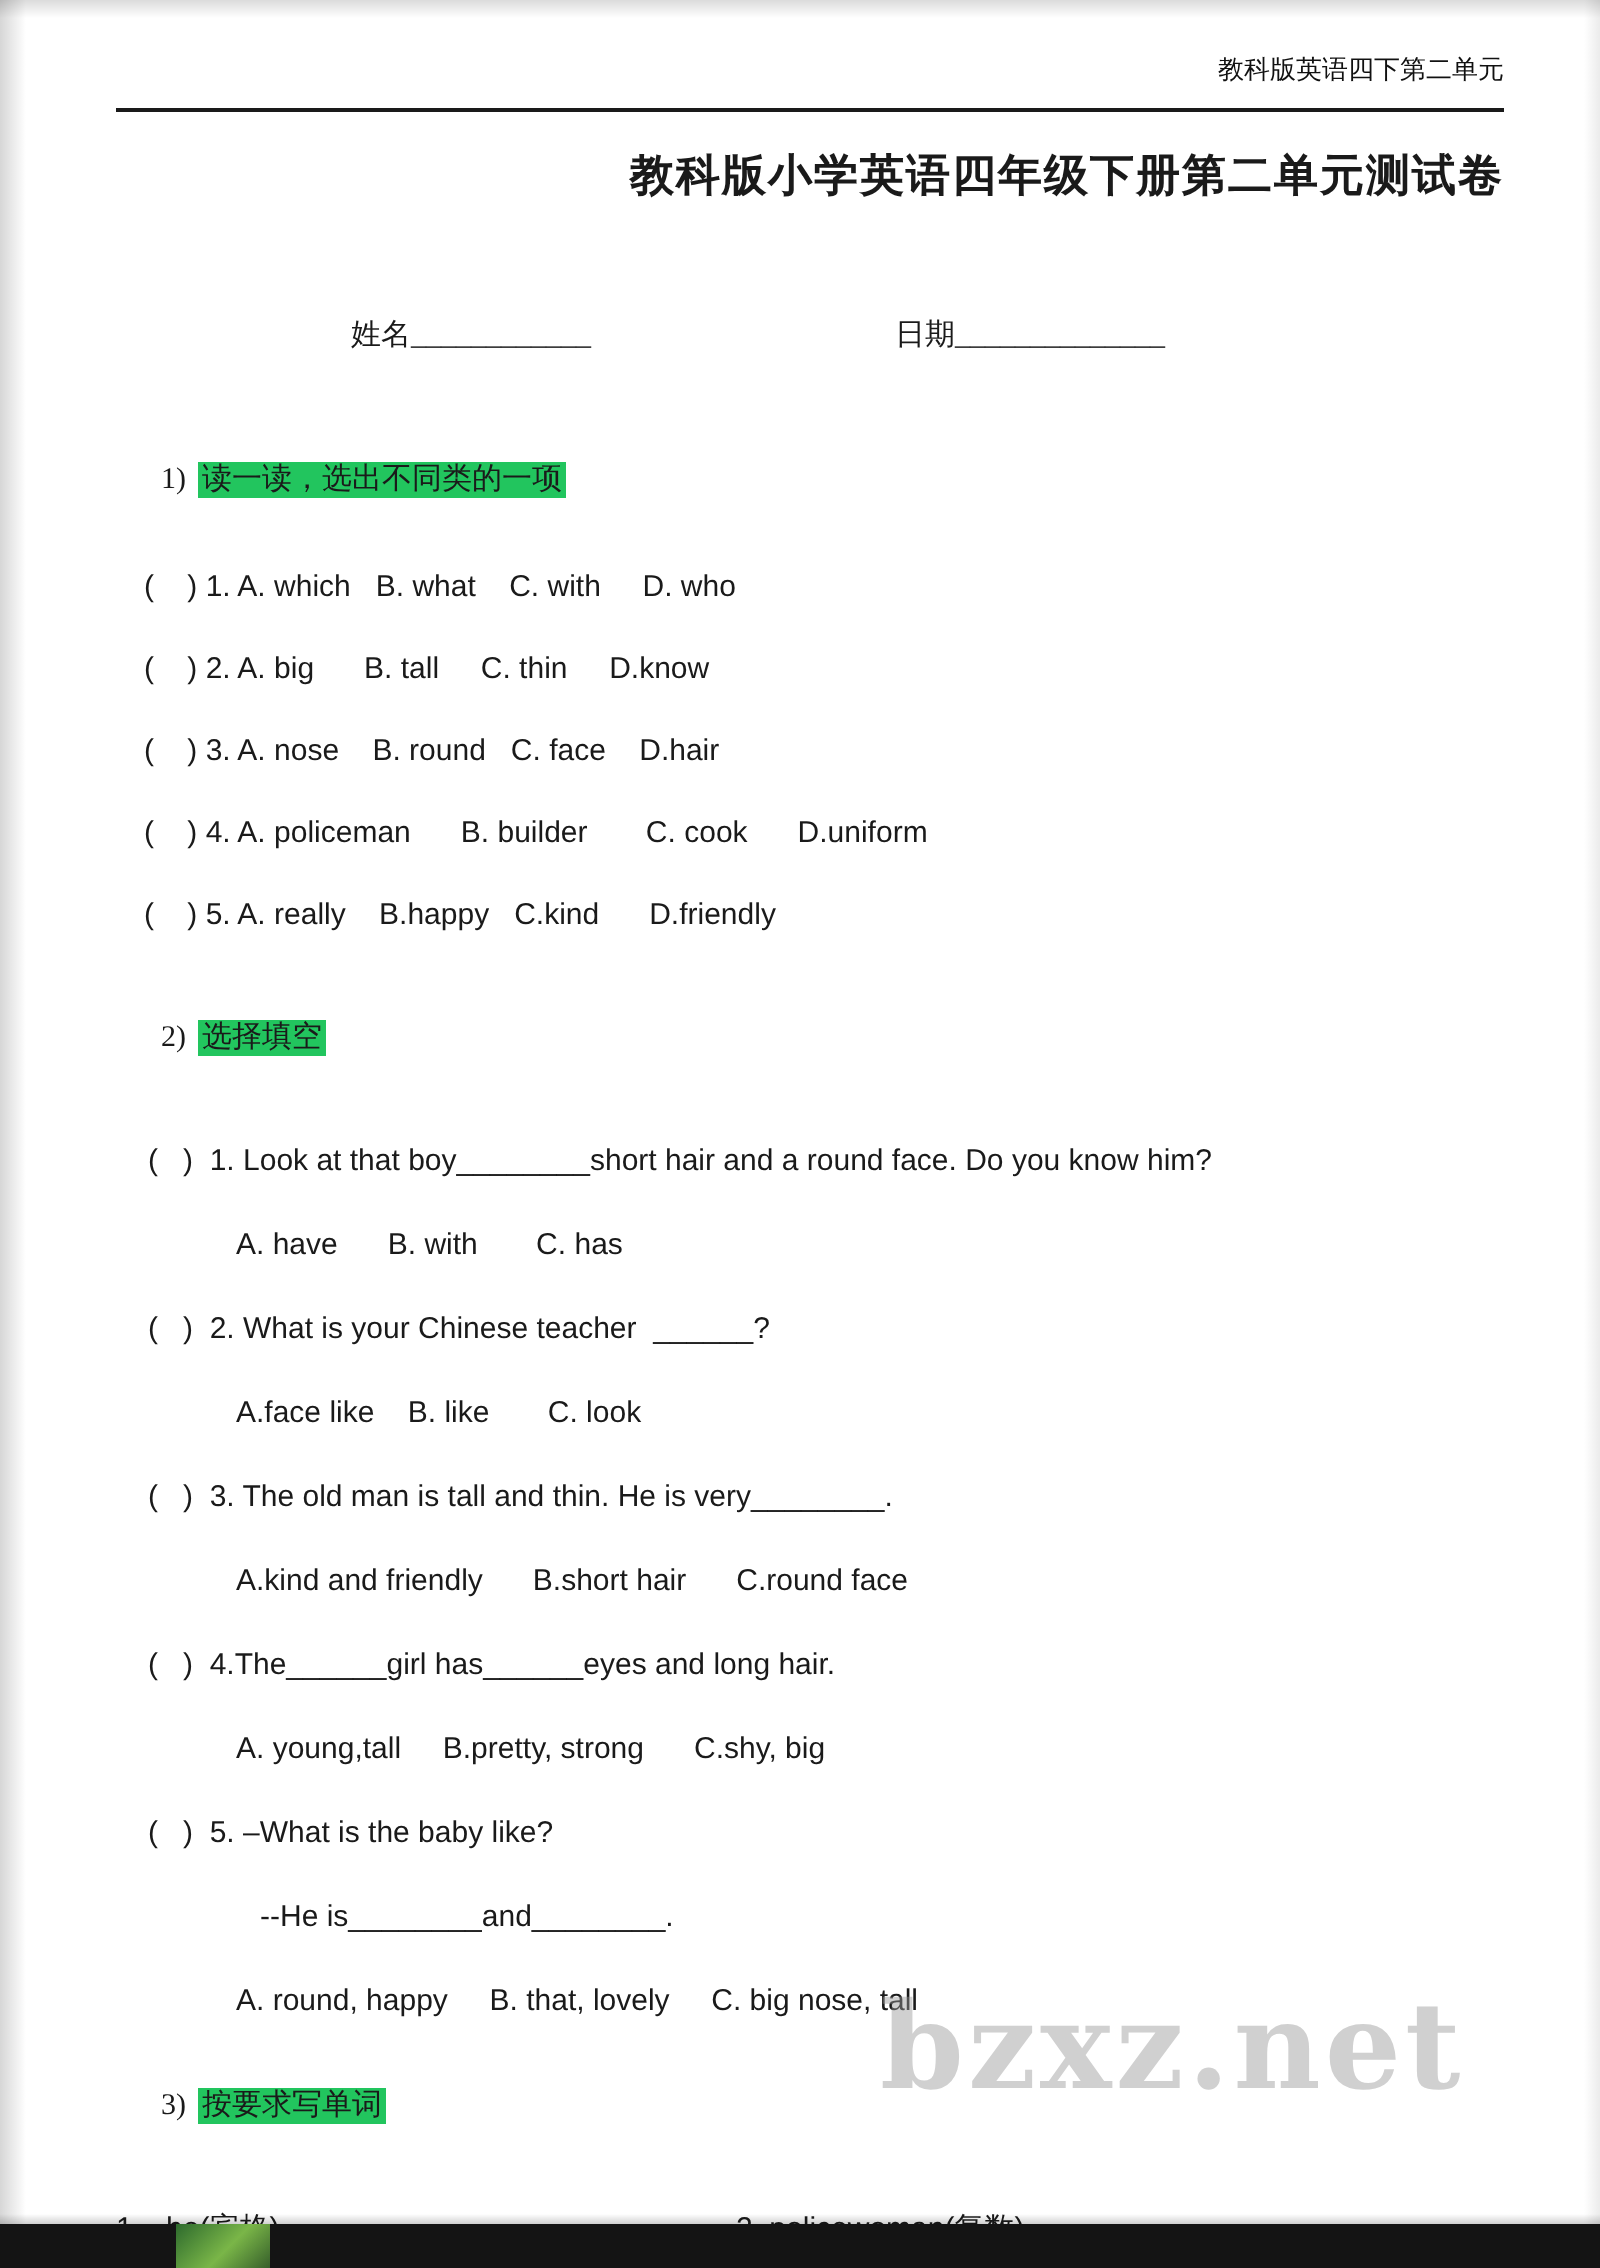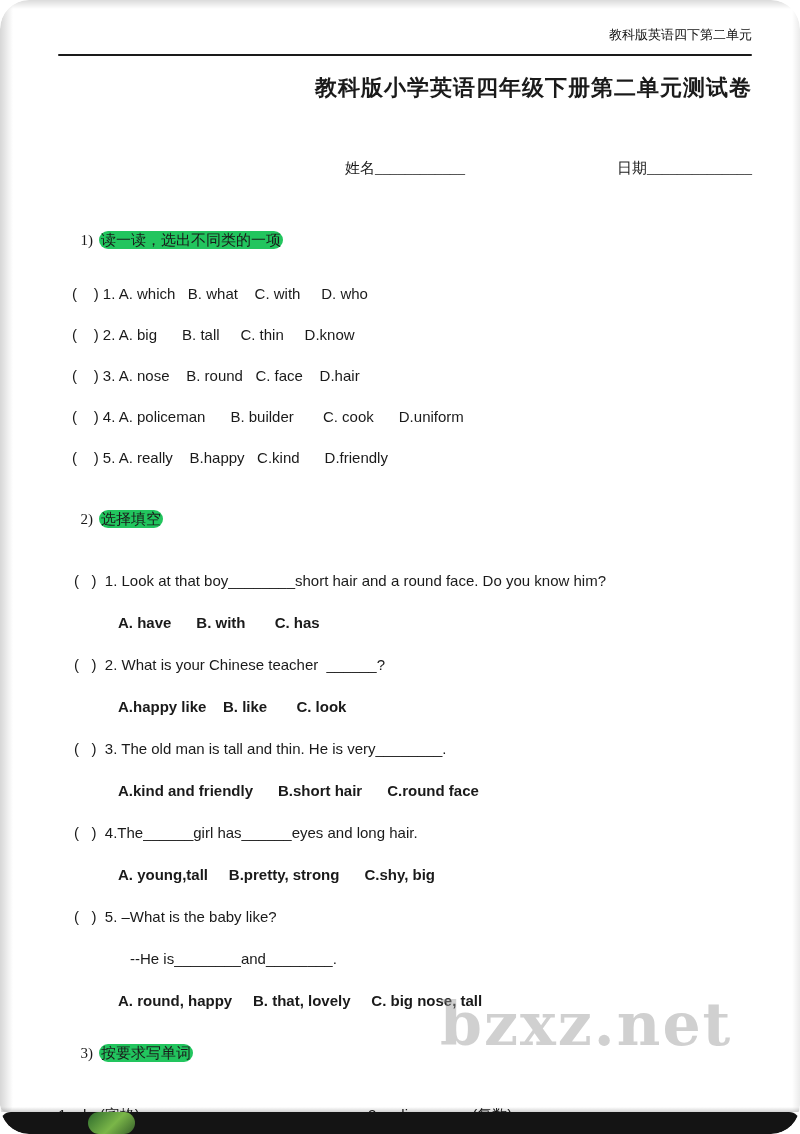--- a/index.html
+++ b/index.html
@@ -1,15 +1,15 @@
 <!DOCTYPE html>
 <html><head>
 <meta charset="utf-8">
 <style>
-  * { margin: 0; padding: 0; box-sizing: border-box; border-radius: 29px; }
+  * { margin: 0; padding: 0; box-sizing: border-box; }
   html, body { background: #ffffff; }
   .page {
     position: relative;
     width: 800px;
     height: 1134px;
     margin: 0 auto;
     background: #ffffff;
     overflow: hidden;
     font-family: "Liberation Sans", sans-serif;
     color: #1a1a1a;
@@ -56,21 +56,20 @@
     line-height: 32px;
     font-weight: bold;
     letter-spacing: 1px;
   }
   .info-row {
     margin-top: 34px;
     font-family: "Liberation Serif", serif;
     font-size: 15px;
     line-height: 20px;
     white-space: pre-wrap;
-    text-align: right;
   }
   .info-row .name { margin-left: 95px; }
   .info-row .date { margin-left: 152px; }
 
   .sec-heading {
     font-family: "Liberation Serif", serif;
     font-size: 15px;
     line-height: 20px;
     white-space: pre-wrap;
   }
@@ -85,21 +84,21 @@
 
   .line {
     font-size: 15px;
     line-height: 20px;
     white-space: pre-wrap;
   }
   .s1 { margin-top: 14px; }
   .s1 .line { margin: 0 0 21px 14px; }
 
   .s2 .line.q    { margin-top: 22px; margin-left: 16px; }
-  .s2 .line.opts { margin-top: 22px; margin-left: 60px; font-weight: bold; }
+  .s2 .line.opts { margin-top: 22px; margin-left: 60px; }
   .s2 .line.sub  { margin-top: 22px; margin-left: 72px; }
 
   .s3 { margin-top: 0; }
   .s3 .row {
     margin-top: 22px;
     display: grid;
     grid-template-columns: 310px 1fr;
     font-size: 15px;
     line-height: 20px;
     white-space: pre-wrap;
@@ -166,21 +165,21 @@
 
     <div class="sec-heading sh2">
       <span class="num">2)</span><span class="hl">选择填空</span>
     </div>
 
     <div class="s2">
       <div class="line q">(   )  1. Look at that boy________short hair and a round face. Do you know him?</div>
       <div class="line opts">A. have      B. with       C. has</div>
 
       <div class="line q">(   )  2. What is your Chinese teacher  ______?</div>
-      <div class="line opts">A.happy like    B. like       C. look</div>
+      <div class="line opts">A.face like    B. like       C. look</div>
 
       <div class="line q">(   )  3. The old man is tall and thin. He is very________.</div>
       <div class="line opts">A.kind and friendly      B.short hair      C.round face</div>
 
       <div class="line q">(   )  4.The______girl has______eyes and long hair.</div>
       <div class="line opts">A. young,tall     B.pretty, strong      C.shy, big</div>
 
       <div class="line q">(   )  5. –What is the baby like?</div>
       <div class="line sub">--He is________and________.</div>
       <div class="line opts">A. round, happy     B. that, lovely     C. big nose, tall</div>

